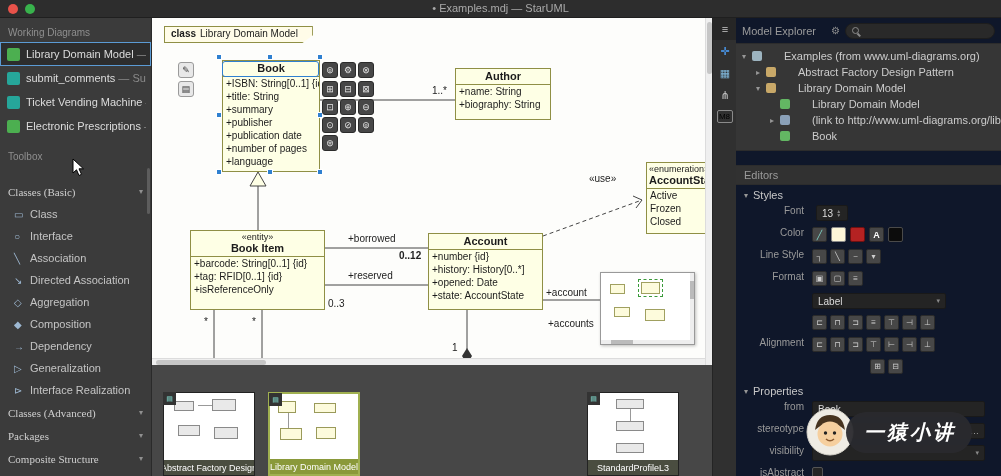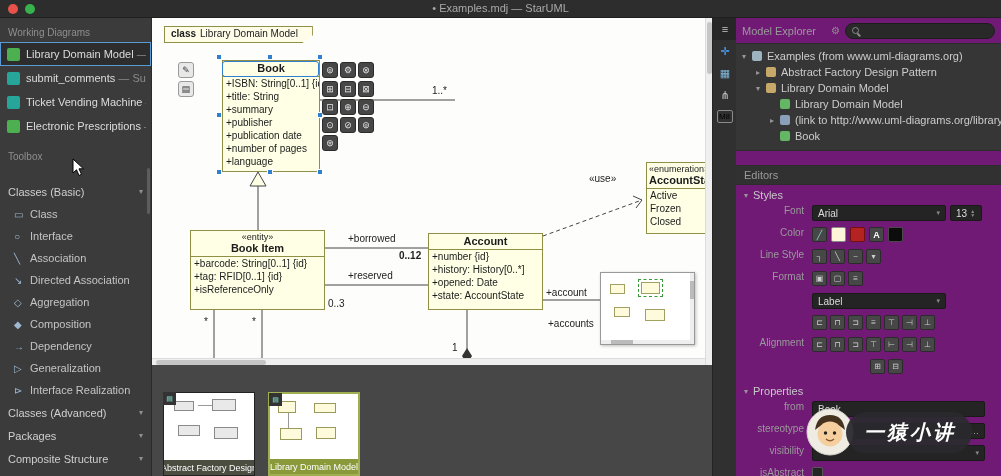--- a/index.html
+++ b/index.html
@@ -16,21 +16,21 @@
 
   
   .sidebar { position:absolute; left:0; top:18px; width:152px; height:458px; background:#3b3b3b; border-right:1px solid #2a2a2a; overflow:hidden; }
   .sb-label { padding:9px 8px 4px 8px; font-size:10px; color:#8f8f8f; }
   .diag-item { display:flex; align-items:center; height:24px; padding:0 4px 0 6px; border:1px solid transparent; }
   .diag-item.selected { background:#2d2d2d; border:1px solid #5b9bd5; }
   .diag-icon { width:13px; height:13px; border-radius:2px; margin-right:6px; flex:0 0 auto; }
   .di-green { background:#4caf50; } .di-teal { background:#26a69a; }
   .diag-text { font-size:11px; color:#dcdcdc; white-space:nowrap; overflow:hidden; }
   .diag-suffix { color:#8a8a8a; }
-  .sec-hdr { display:flex; align-items:center; height:23px; padding:0 8px; }
+  .sec-hdr { display:flex; align-items:center; height:23px; padding:0 8px;font-family:Liberation Serif, serif; }
   .sec-hdr .sec-label { font-size:11px; color:#cfcfcf; flex:1; }
   .sec-hdr .sec-caret { font-size:8px; color:#909090; }
   .tool { display:flex; align-items:center; height:22px; padding-left:14px; }
   .tglyph { width:16px; color:#9db8d2; font-size:10px; }
   .tname { font-size:11px; color:#c4c4c4; }
   .sb-scroll { position:absolute; right:1px; top:150px; width:3px; height:46px; background:#5d5d5d; border-radius:2px; }
 
   
   .cursor { position:absolute; left:72px; top:158px; z-index:80; pointer-events:none; }
 
@@ -68,35 +68,35 @@
 
   
   .toolstrip { position:absolute; left:712px; top:18px; width:24px; height:458px; background:#303030; border-left:1px solid #242424; }
   .ts-btn { width:24px; height:22px; display:flex; align-items:center; justify-content:center; font-size:11px; color:#c9c9c9; }
   .ts-btn.first { background:#262626; }
   .ts-move { color:#4da3ff; }
   .ts-grid { color:#7fb6d9; }
   .ts-m8 { font-size:8px; border:1px solid #8a8a8a; border-radius:2px; width:16px; height:13px; margin:4px auto 0; display:flex; align-items:center; justify-content:center; }
 
   
-  .rightpanel { position:absolute; left:736px; top:18px; width:265px; height:458px; background:#701a75; overflow:hidden; }
+  .rightpanel { position:absolute; left:736px; top:18px; width:265px; height:458px; background:#0f172a; overflow:hidden; }
   .rp-header { height:26px; display:flex; align-items:center; padding:0 6px; border-bottom:1px solid #2c2c2c; }
   .rp-title { font-size:11px; color:#9a9a9a; flex:1; }
   .rp-gear { color:#8f8f8f; font-size:10px; margin-right:5px; }
   .searchbox { width:150px; height:16px; background:#292929; border:1px solid #1d1d1d; border-radius:8px; display:flex; align-items:center; padding:0 6px; }
   .mag { width:7px; height:7px; border:1.5px solid #8a8a8a; border-radius:50%; position:relative; display:inline-block; flex:0 0 auto; }
   .mag::after { content:""; position:absolute; width:4px; height:1.5px; background:#8a8a8a; right:-3px; bottom:-2px; transform:rotate(45deg); }
   .searchbox input { background:transparent; border:none; outline:none; color:#ddd; font-size:10px; width:120px; margin-left:5px; }
   .tree { background:#363636; padding:4px 0 6px; border-bottom:1px solid #2c2c2c; }
   .trow { display:flex; align-items:center; height:16px; }
   .trow.d0 { padding-left:6px; } .trow.d1 { padding-left:20px; } .trow.d2 { padding-left:34px; }
   .caret { width:10px; font-size:8px; color:#969696; flex:0 0 auto; }
   .ticon { width:10px; height:10px; border-radius:2px; margin-right:5px; flex:0 0 auto; }
   .i-proj { background:#9db4c0; } .i-pkg { background:#c8a868; } .i-dgm { background:#63b663; } .i-lnk { background:#8aa0b8; } .i-cls { background:#63b663; }
-  .tlabel { font-size:11px; color:#cccccc; white-space:nowrap; overflow:hidden; }
+  .tlabel { font-size:11px; color:#cccccc; white-space:nowrap; overflow:hidden;margin-left:17px; }
   .bar-hdr { height:20px; margin-top:14px; background:#313131; display:flex; align-items:center; padding:0 8px; font-size:11px; color:#9a9a9a; border-top:1px solid #2c2c2c; border-bottom:1px solid #2c2c2c; }
   .grp-hdr { height:20px; display:flex; align-items:center; padding:0 8px; gap:5px; }
   .grp-hdr .caret { width:auto; }
   .grp-hdr .grp-label { font-size:11px; color:#c8c8c8; }
   .prow { display:flex; align-items:flex-start; height:22px; padding:0 8px 0 0; }
   .plabel { width:76px; text-align:right; font-size:10px; color:#9a9a9a; padding-right:8px; flex:0 0 auto; white-space:nowrap; overflow:hidden; }
   .fld { height:16px; background:#242424; border:1px solid #191919; border-radius:2px; color:#dddddd; font-size:10px; display:flex; align-items:center; padding:0 5px; }
   .dd { justify-content:space-between; }
   .dd .ddcaret { font-size:7px; color:#8a8a8a; }
   .fld-font { width:134px; }
@@ -307,20 +307,30 @@
         <span class="fbtn dark">⊠</span>
         <span class="fbtn dark">⊡</span>
         <span class="fbtn dark">⊕</span>
         <span class="fbtn dark">⊖</span>
         <span class="fbtn dark">⊙</span>
         <span class="fbtn dark">⊘</span>
         <span class="fbtn dark">⊚</span>
         <span class="fbtn dark">⊛</span>
       </div>
 
+    <div class="uml" style="left:303px; top:50px; width:96px; height:52px;">
+      <div class="hd">
+          <div class="nm">Author</div>
+        </div>
+      <div>
+
+      <div class="attr">+name: String</div>
+          <div class="attr">+biography: String</div>
+        </div>
+    </div>
 
     <div class="uml" style="left:38px; top:212px; width:135px; height:80px;">
       <div class="hd">
         <div class="st">«entity»</div>
         <div class="nm">Book Item</div>
       </div>
       <div>
 
       <div class="attr">+barcode: String[0..1] {id}</div>
           <div class="attr">+tag: RFID[0..1] {id}</div>
@@ -441,24 +451,20 @@
 
     <div class="bar-hdr">Editors</div>
 
     <div class="grp-hdr">
       <span class="caret">▾</span>
       <span class="grp-label">Styles</span>
     </div>
 
     <div class="prow">
       <span class="plabel">Font</span>
-      <div class="fld dd fld-font">
-        <span>Arial</span>
-        <span class="ddcaret">▾</span>
-      </div>
       <div class="fld fld-size">
         <span>13</span>
         <span class="spin">
             <span>▲</span>
             <span>▼</span>
           </span>
       </div>
     </div>
 
     <div class="prow">
@@ -581,20 +587,28 @@
       <i class="mb" style="left:8px; top:7px; width:18px; height:12px;"></i>
       <i class="mb" style="left:44px; top:9px; width:22px; height:10px;"></i>
       <i class="mb" style="left:10px; top:34px; width:22px; height:12px;"></i>
       <i class="mb" style="left:46px; top:33px; width:20px; height:12px;"></i>
       <i class="ml" style="left:18px; top:19px; width:1px; height:15px;"></i>
       <div class="card-label">Library Domain Model</div>
     </div>
 
 
 
+    <div class="card" style="left:435px;">
+      <div class="card-corner">▤</div>
+      <i class="mg" style="left:28px; top:6px; width:28px; height:10px;"></i>
+      <i class="mg" style="left:28px; top:28px; width:28px; height:10px;"></i>
+      <i class="mg" style="left:28px; top:50px; width:28px; height:10px;"></i>
+      <i class="ml" style="left:42px; top:16px; width:1px; height:12px;"></i>
+      <div class="card-label">StandardProfileL3</div>
+    </div>
   </div>
 
   <div class="watermark">
     <svg width="48" height="48" viewBox="0 0 48 48">
       <circle cx="24" cy="24" r="23" fill="#efece4" stroke="#d8d5cc"></circle>
       <path d="M9 22 Q11 7 24 7 Q37 7 39 22 Q31 15 24 15 Q17 15 9 22Z" fill="#46331f"></path>
       <circle cx="24" cy="26" r="12.5" fill="#f6cf9e"></circle>
       <circle cx="19.5" cy="25" r="1.7" fill="#222"></circle>
       <circle cx="28.5" cy="25" r="1.7" fill="#222"></circle>
       <path d="M20 31 Q24 34.5 28 31" stroke="#8a5a30" fill="none" stroke-width="1.5"></path>

